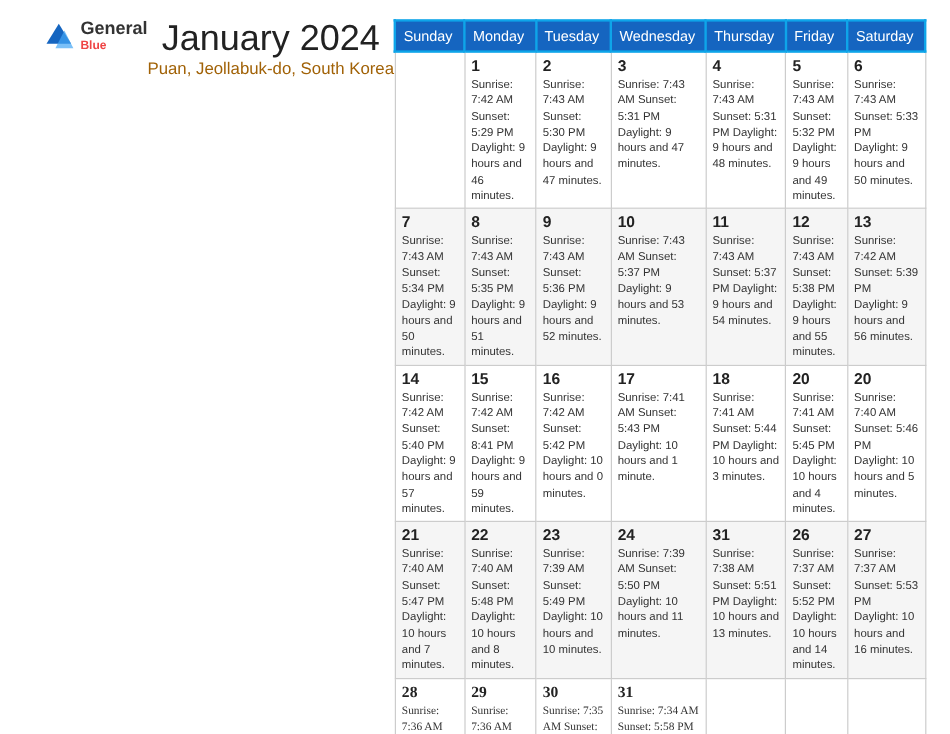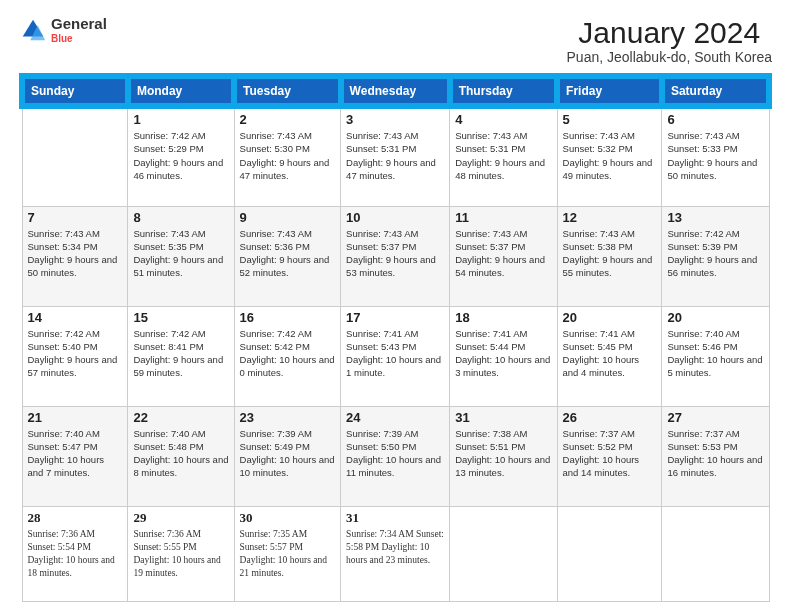--- a/index.html
+++ b/index.html
@@ -6,23 +6,23 @@
     body {
       font-family: Arial, sans-serif;
       background: #fff;
       width: 792px;
       height: 612px;
       overflow: hidden;
     }
     .page {
       width: 792px;
       height: 612px;
-      padding: 16px 20px 10px 19px;
+      padding: 16px 20px 10px 35px;
       display: flex;
-      flex-direction: column;
+      flex-direction: row;
     }
     .header {
       display: flex;
       justify-content: space-between;
       align-items: flex-start;
       margin-bottom: 8px;
     }
     .logo {
       display: flex;
       align-items: center;
@@ -51,35 +51,35 @@
       text-align: center;
     }
     .main-title {
       font-size: 30px;
       font-weight: 300;
       color: #222;
       line-height: 1.1;
     }
     .subtitle {
       font-size: 14px;
-      color: #404040;
+      color: #a16207;
     }
     .calendar {
       width: 100%;
       border-collapse: collapse;
       flex: 1;
     }
     .calendar th {
       background: #1565c0;
       color: #fff;
       font-size: 12px;
-      font-weight: bold;
+      font-weight: normal;
       padding: 5px 6px;
       text-align: left;
-      border: 6px solid #0ea5e9;
+      border: 2px solid #0ea5e9;
     }
     .calendar td {
       border: 1px solid #ccc;
       vertical-align: top;
       padding: 3px 5px;
       width: 113px;
       height: 82px;
       background: #fff;
     }
     .calendar tr:nth-child(even) td {

